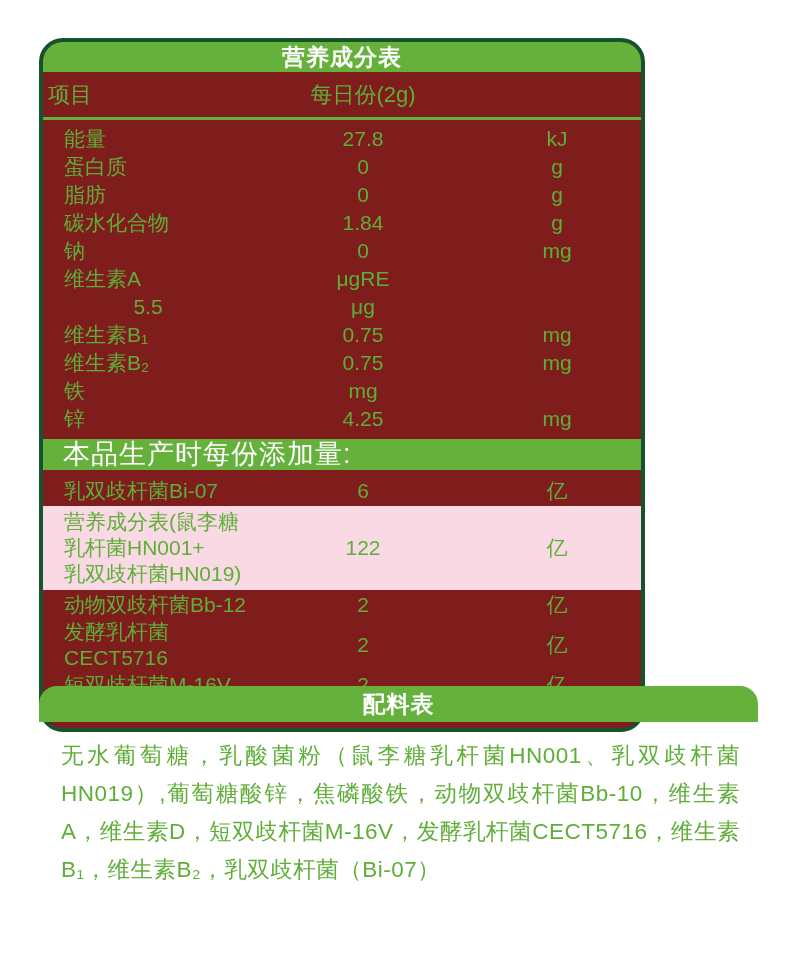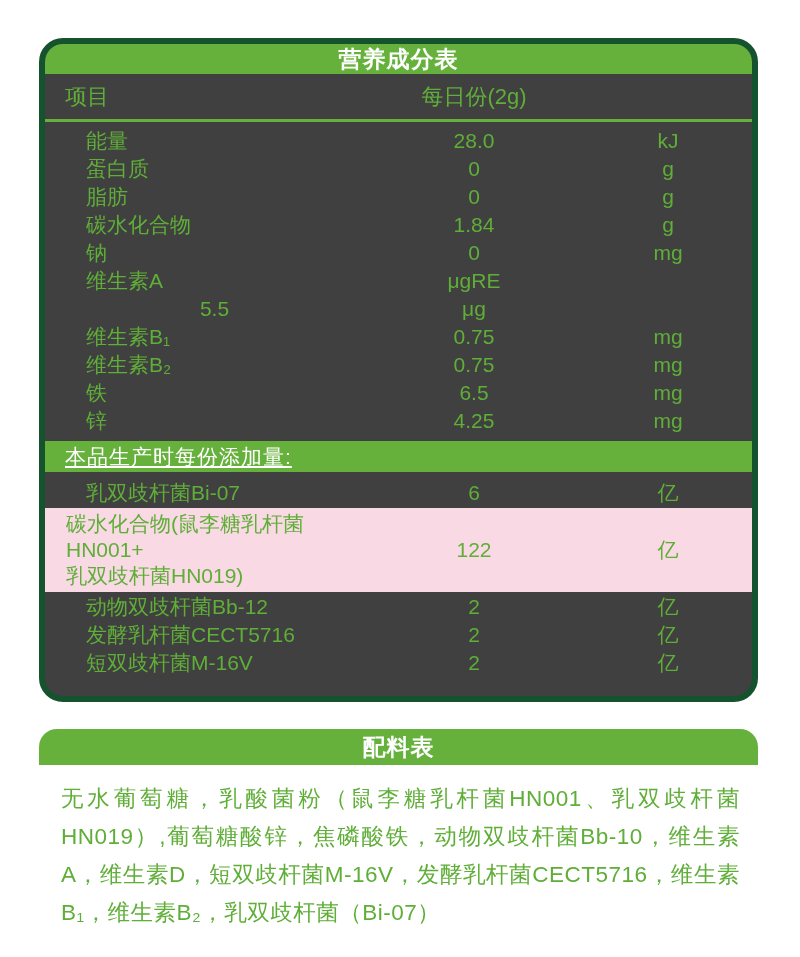--- a/index.html
+++ b/index.html
@@ -3,55 +3,55 @@
 <meta charset="utf-8">
 <style>
   html,body { margin:0; padding:0; background:#ffffff; }
   .page {
     position:relative; width:800px; height:957px; background:#ffffff;
     font-family:"Liberation Sans","DejaVu Sans",sans-serif;
     overflow:hidden;
   }
   
   .card {
-    position:absolute; left:39px; top:38px; width:719px;
-    box-sizing:border-box; border:6px solid #14532d; border-radius:24px;
-    overflow:hidden; background:#404040;
+    position:absolute; left:39px; top:38px; width:606px;
+    box-sizing:border-box; border:4px solid #14532d; border-radius:24px;
+    overflow:hidden; background:#7f1d1d;
   }
   .title-band {
     background:#66b13c; color:#ffffff; text-align:center;
     font-size:23px; font-weight:600; height:30px; line-height:30px;
     letter-spacing:1px;
   }
   .col-header {
     display:grid; grid-template-columns:1fr 220px 168px; align-items:center;
     height:45px; border-bottom:3px solid #66b13c; color:#5fae38; font-size:22px;
   }
-  .col-header .c-item { padding-left:20px; }
+  .col-header .c-item { padding-left:5px; }
   .c-center { text-align:center; }
   .rows { display:block; }
   .nut-rows { padding:5px 0 6px; }
-  .add-rows { padding:7px 0 19px; }
+  .add-rows { padding:7px 0 29px; }
   .row {
     display:grid; grid-template-columns:1fr 220px 168px; align-items:center;
-    color:#5fae38; font-size:21px; min-height:28px;margin-left:20px;
+    color:#5fae38; font-size:21px; min-height:28px;
   }
   .row .name { padding-left:21px; white-space:pre-line; line-height:26px; }
   .row .val, .row .unit { text-align:center; }
   .row.highlight { background:#f9d9e3; padding:3px 0; margin:1px 0; }
   .section-band {
-    background:#66b13c; color:#ffffff; font-size:21px;
-    height:31px; line-height:31px; padding-left:20px; letter-spacing:1px;text-decoration:underline;
+    background:#66b13c; color:#ffffff; font-size:27px;
+    height:31px; line-height:31px; padding-left:20px; letter-spacing:1px;
   }
   
   .card2 { position:absolute; left:39px; top:686px; width:719px; }
   .band2 {
     background:#66b13c; color:#ffffff; text-align:center;
     font-size:23px; font-weight:700; height:36px; line-height:36px;
-    border-radius:18px 18px 0 0; letter-spacing:1px;margin-top:43px;
+    border-radius:18px 18px 0 0; letter-spacing:1px;
   }
   .ingredients {
     margin:15px 0 0; padding:0 18px 0 22px;
     color:#5fae38; font-size:22.5px; line-height:38px;
     text-align:justify; letter-spacing:0.5px;
   }
 </style>
 </head>
 <body>
 
@@ -62,21 +62,21 @@
 
     <div class="col-header">
       <span class="c-item">项目</span>
       <span class="c-center">每日份(2g)</span>
     </div>
 
     <div class="rows nut-rows">
 
         <div class="row">
           <span class="name">能量</span>
-          <span class="val">28.0</span>
+          <span class="val">27.8</span>
           <span class="unit">kJ</span>
         </div>
 
         <div class="row">
           <span class="name">蛋白质</span>
           <span class="val">0</span>
           <span class="unit">g</span>
         </div>
 
         <div class="row">
@@ -114,21 +114,20 @@
         </div>
 
         <div class="row">
           <span class="name">维生素B₂</span>
           <span class="val">0.75</span>
           <span class="unit">mg</span>
         </div>
 
         <div class="row">
           <span class="name">铁</span>
-          <span class="val">6.5</span>
           <span class="unit">mg</span>
         </div>
 
         <div class="row">
           <span class="name">锌</span>
           <span class="val">4.25</span>
           <span class="unit">mg</span>
         </div>
       </div>
 
@@ -136,21 +135,21 @@
 
     <div class="rows add-rows">
 
         <div class="row">
           <span class="name">乳双歧杆菌Bi-07</span>
           <span class="val">6</span>
           <span class="unit">亿</span>
         </div>
 
         <div class="row highlight">
-          <span class="name">碳水化合物(鼠李糖乳杆菌HN001+
+          <span class="name">营养成分表(鼠李糖乳杆菌HN001+
 乳双歧杆菌HN019)</span>
           <span class="val">122</span>
           <span class="unit">亿</span>
         </div>
 
         <div class="row">
           <span class="name">动物双歧杆菌Bb-12</span>
           <span class="val">2</span>
           <span class="unit">亿</span>
         </div>

